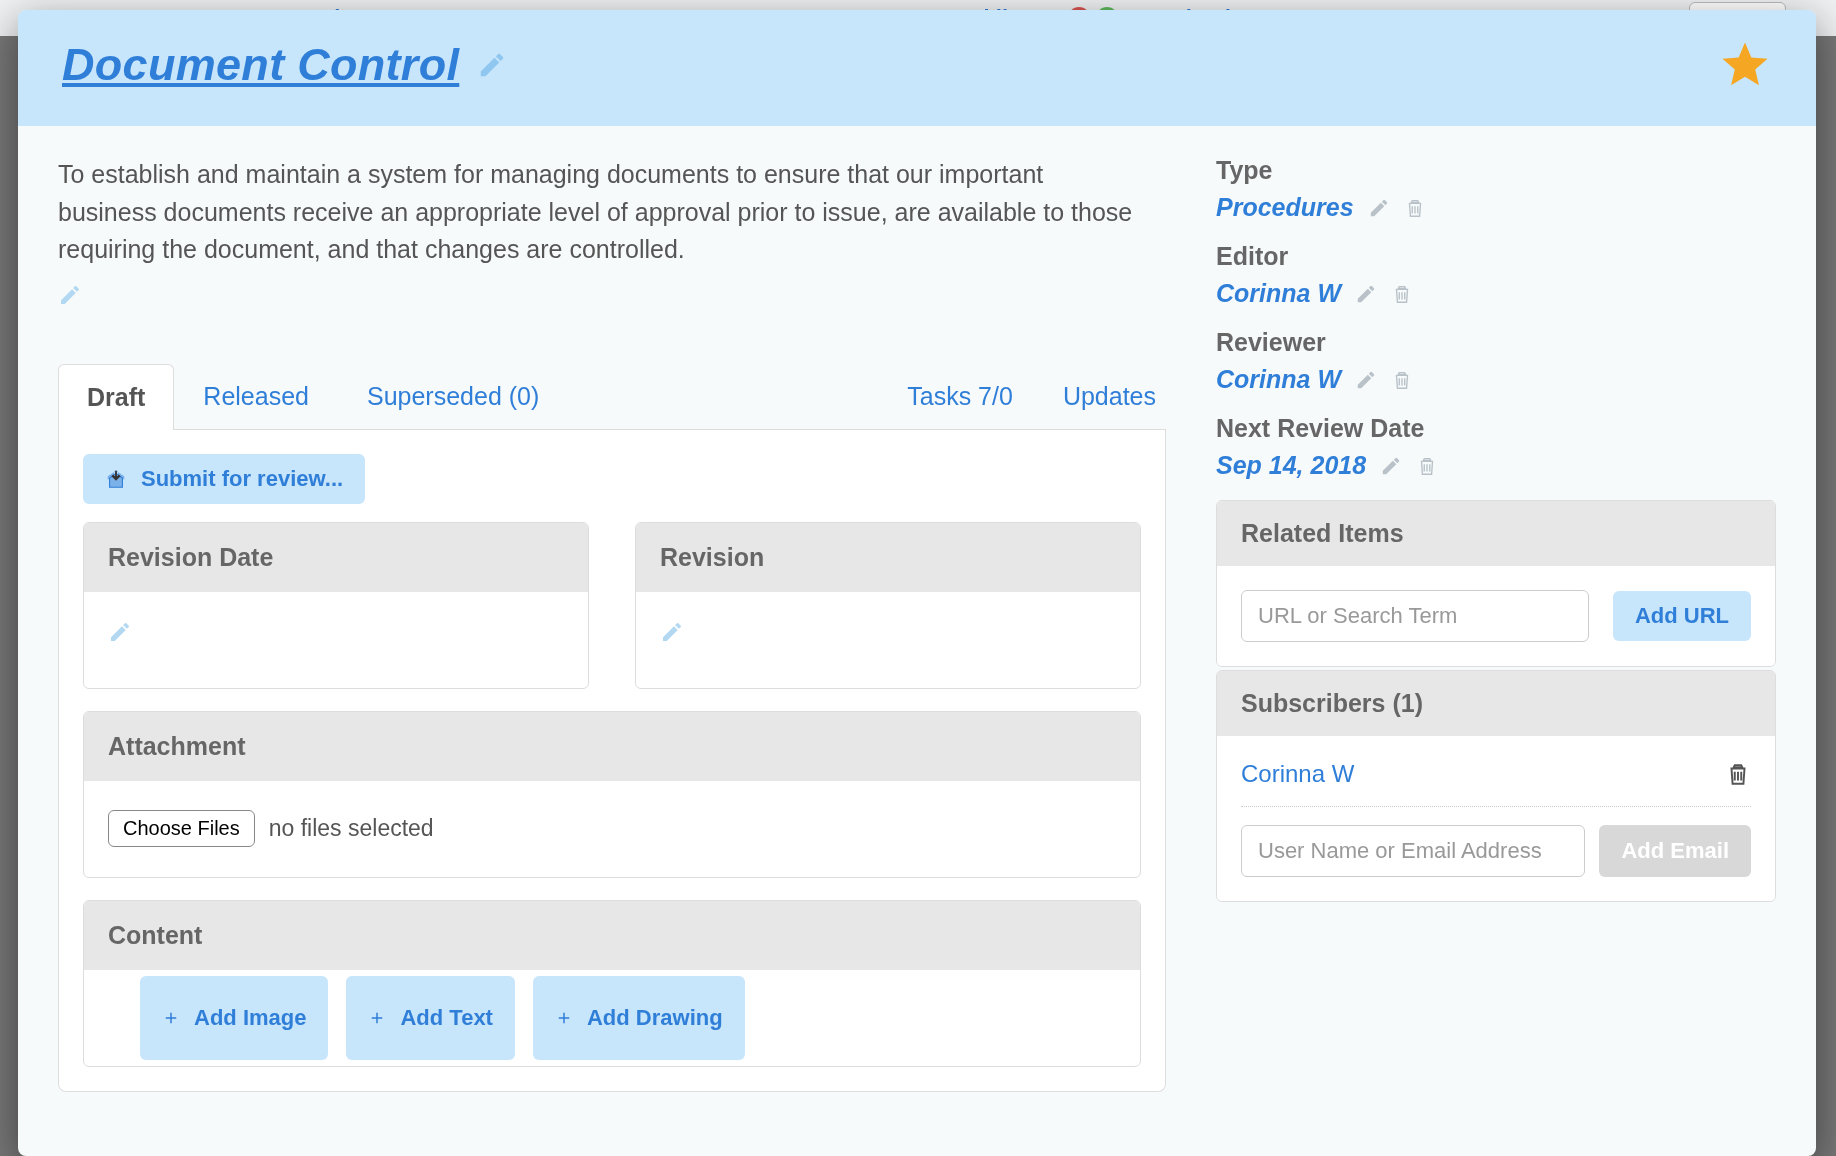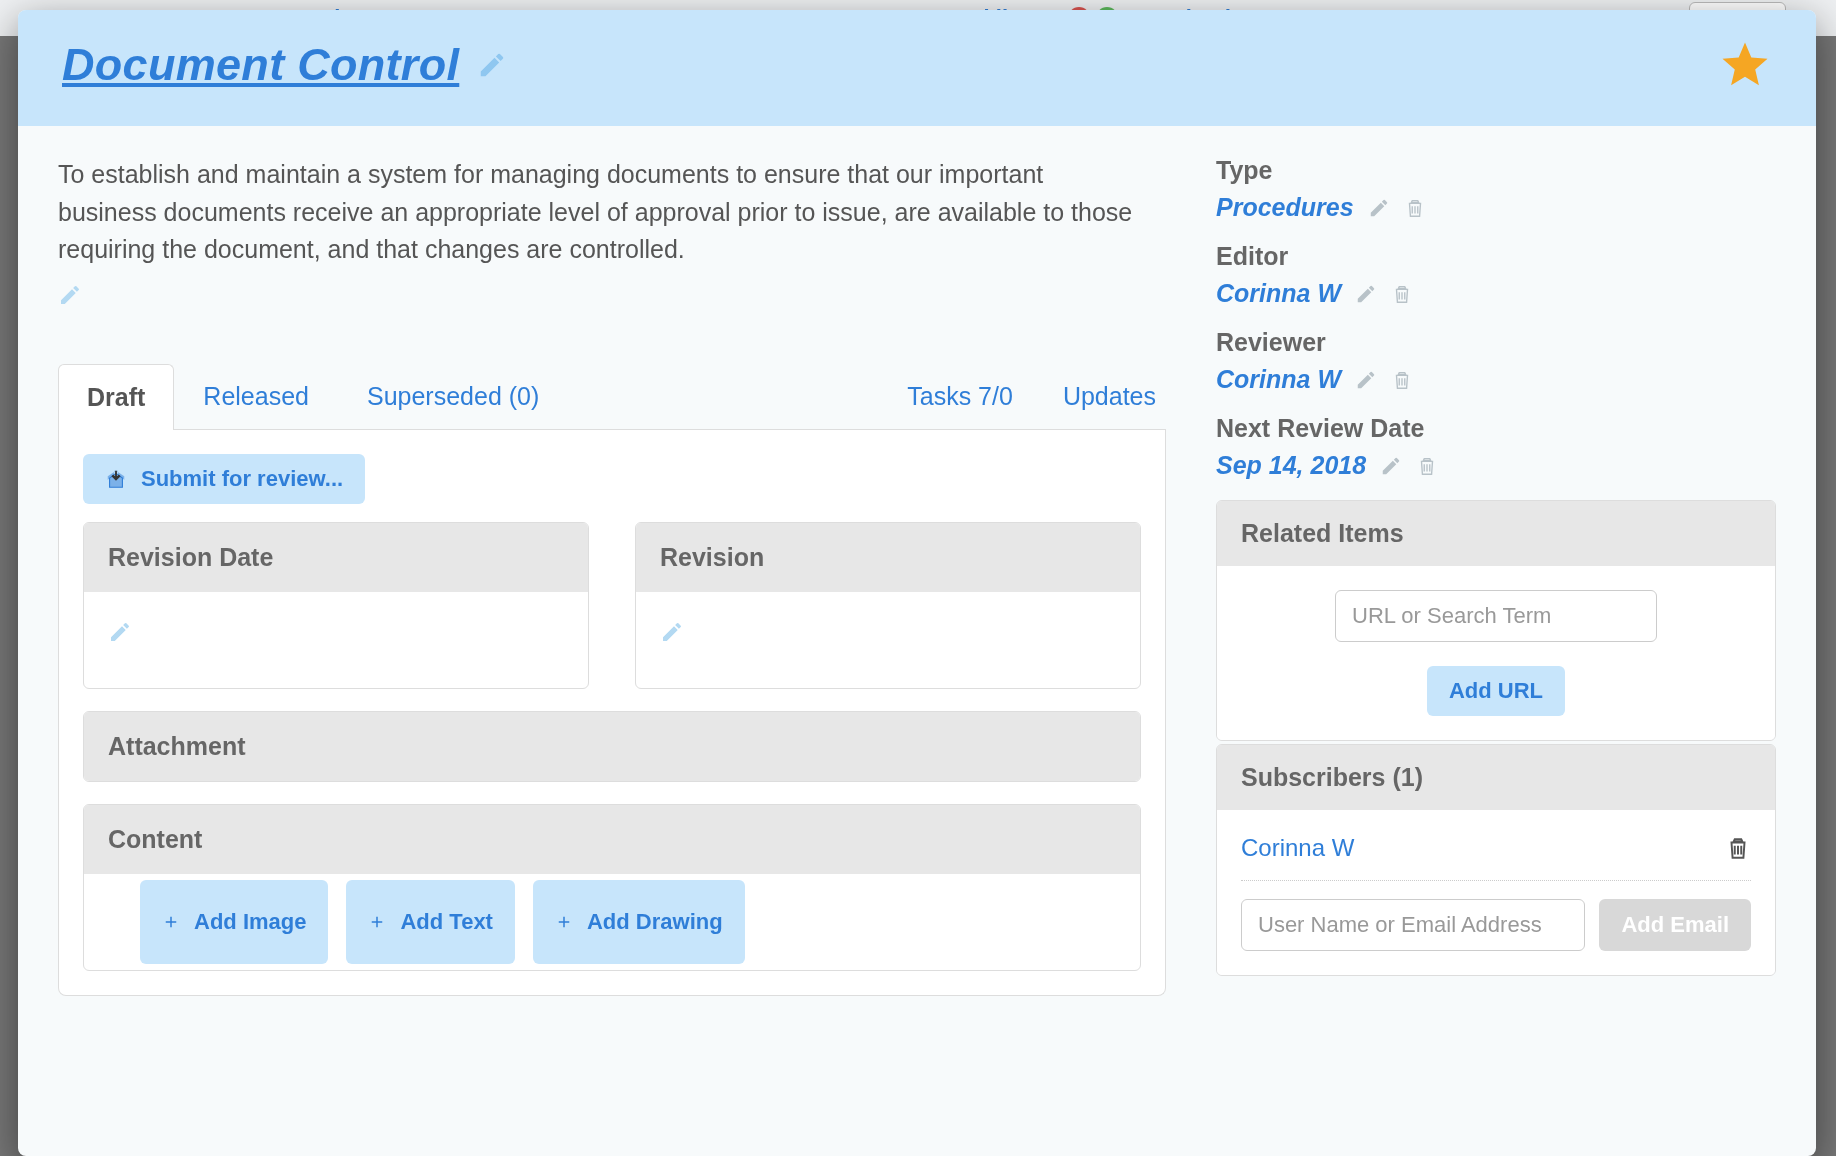--- a/index.html
+++ b/index.html
@@ -54,21 +54,21 @@
 
   
   .meta-group { margin-bottom:20px; }
   .meta-label { font-size:25px; font-weight:600; color:#666; margin-bottom:8px; }
   .meta-value-row { display:flex; align-items:center; gap:14px; }
   .meta-value { color:#2f7ed8; font-style:italic; font-weight:700; font-size:25px; }
   .meta-icons { color:#b8c2c8; display:flex; gap:14px; }
 
   .side-panel { border:1px solid #ddd; border-radius:6px; overflow:hidden; margin-top:3px; }
   .side-panel-head { background:#e7e7e7; padding:18px 24px; font-size:25px; font-weight:600; color:#666; }
-  .side-panel-body { padding:24px; background:#fff;flex-direction:column; }
+  .side-panel-body { padding:24px; background:#fff; }
   .side-panel-body.row { display:flex; gap:24px; align-items:center; }
   .text-input { flex:1; border:1px solid #ccc; border-radius:6px; padding:12px 16px; font-size:22px; color:#333; }
   .text-input::placeholder { color:#999; }
   .btn-cta { background:#c7e5fb; color:#2f7ed8; font-weight:600; border:none; border-radius:6px; padding:12px 22px; font-size:22px; cursor:pointer; }
   .btn-grey { background:#d8d8d8; color:#fff; font-weight:600; border:none; border-radius:6px; padding:12px 22px; font-size:22px; cursor:pointer; }
 
   .sub-row { display:flex; align-items:center; justify-content:space-between; padding:0 0 18px; font-size:24px; color:#2f7ed8; border-bottom:1px dotted #ccc; margin-bottom:18px; }
   .trash-dark { color:#555; }
 
   svg { display:block; }
@@ -159,20 +159,24 @@
                 <svg width="24" height="24" viewBox="0 0 24 24" fill="currentColor">
                     <path d="M3 17.25V21h3.75l11-11.04-3.75-3.75L3 17.25zM20.71 7.04a1 1 0 0 0 0-1.41l-2.34-2.34a1 1 0 0 0-1.41 0l-1.83 1.83 3.75 3.75 1.83-1.83z"></path>
                   </svg>
               </span>
             </div>
           </div>
         </div>
 
         <div class="card attach-card">
           <div class="card-head">Attachment</div>
+          <div class="card-body file-row">
+            <button class="file-btn">Choose Files</button>
+            <span>no files selected</span>
+          </div>
         </div>
 
         <div class="card content-card">
           <div class="card-head">Content</div>
           <div class="card-body content-btns">
             <button class="btn-blue-light">
               <span>
                   <svg width="18" height="18" viewBox="0 0 24 24" fill="currentColor">
                     <path d="M19 13h-6v6h-2v-6H5v-2h6V5h2v6h6z"></path>
                   </svg>

